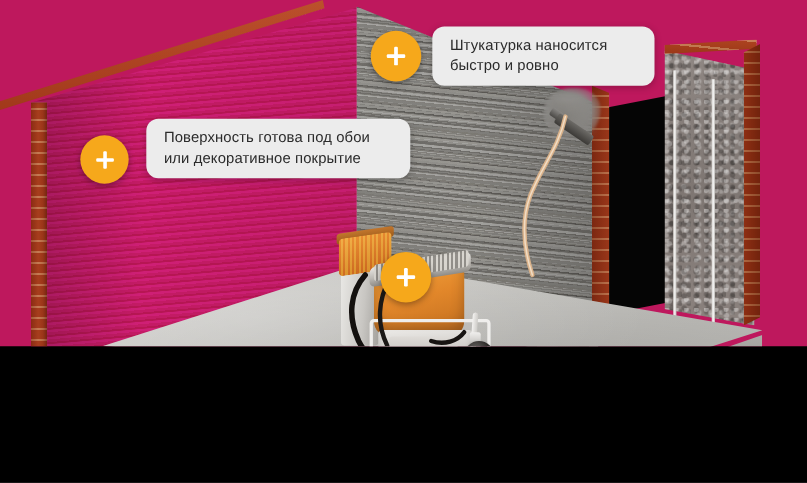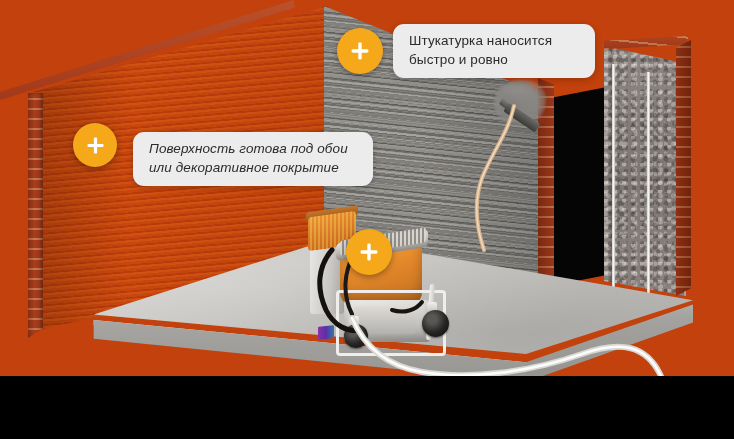--- a/index.html
+++ b/index.html
@@ -4,22 +4,22 @@
 <title>Plastering Machine Infographic</title>
 <style>
   html,body{margin:0;padding:0;background:#000;}
   body{
     font-family:"Liberation Sans","DejaVu Sans",sans-serif;
     -webkit-font-smoothing:antialiased;
   }
   #stage{
     position:relative;
     width:734px;
-    height:376px;
-    background:#c2410c;
+    height:315px;
+    background:#be185d;
     overflow:hidden;
   }
 
   
   .scene{position:absolute;inset:0;}
 
   
   .wall-left{
     position:absolute;
     left:28px; top:6px;
@@ -385,21 +385,21 @@
     padding:8px 16px 9px 16px;
     box-shadow:0 2px 7px rgba(0,0,0,.22);
     white-space:pre-line;
     box-sizing:border-box;
   }
 
   #c1-plus{left:337px;top:28px;width:46px;height:46px;}
   #c1-bubble{left:393px;top:24px;width:202px;}
 
   #c2-plus{left:73px;top:123px;width:44px;height:44px;}
-  #c2-bubble{left:133px;top:132px;width:240px;font-style:italic;}
+  #c2-bubble{left:133px;top:108px;width:240px;}
 
   #c3-plus{left:346px;top:229px;width:46px;height:46px;}
   #c3-bubble{left:403px;top:217px;width:233px;}
 </style>
 </head>
 <body>
 
 <div id="stage">
 
   <div class="scene">

